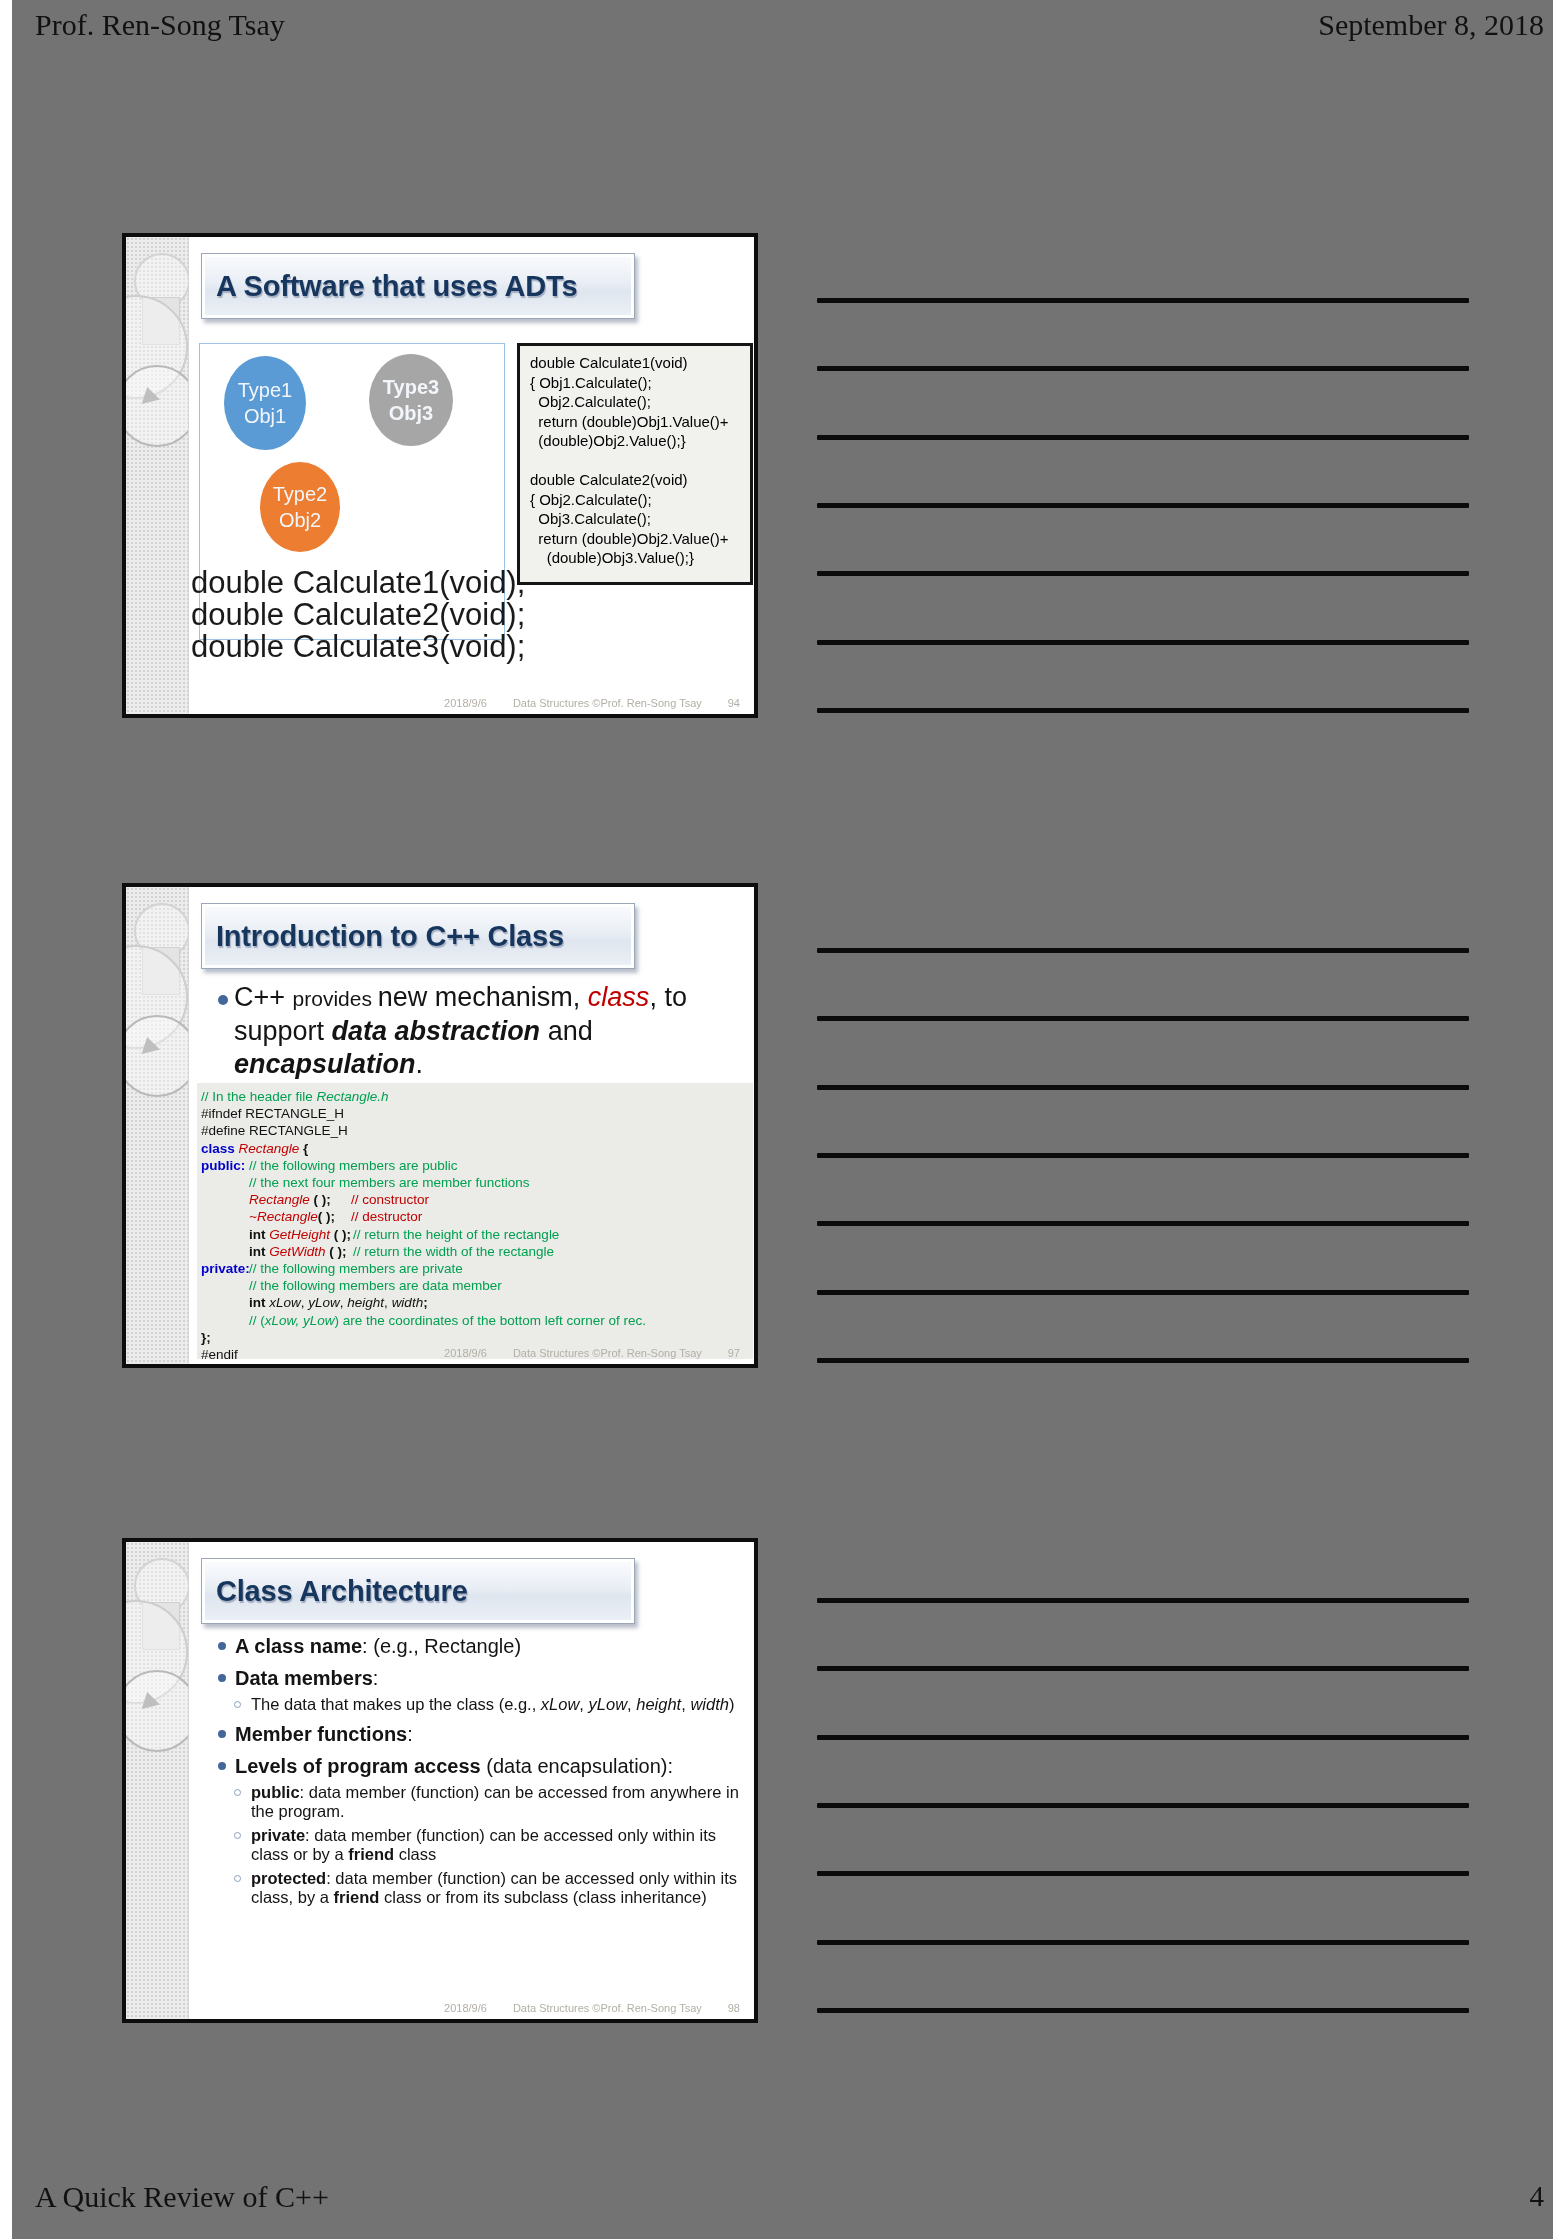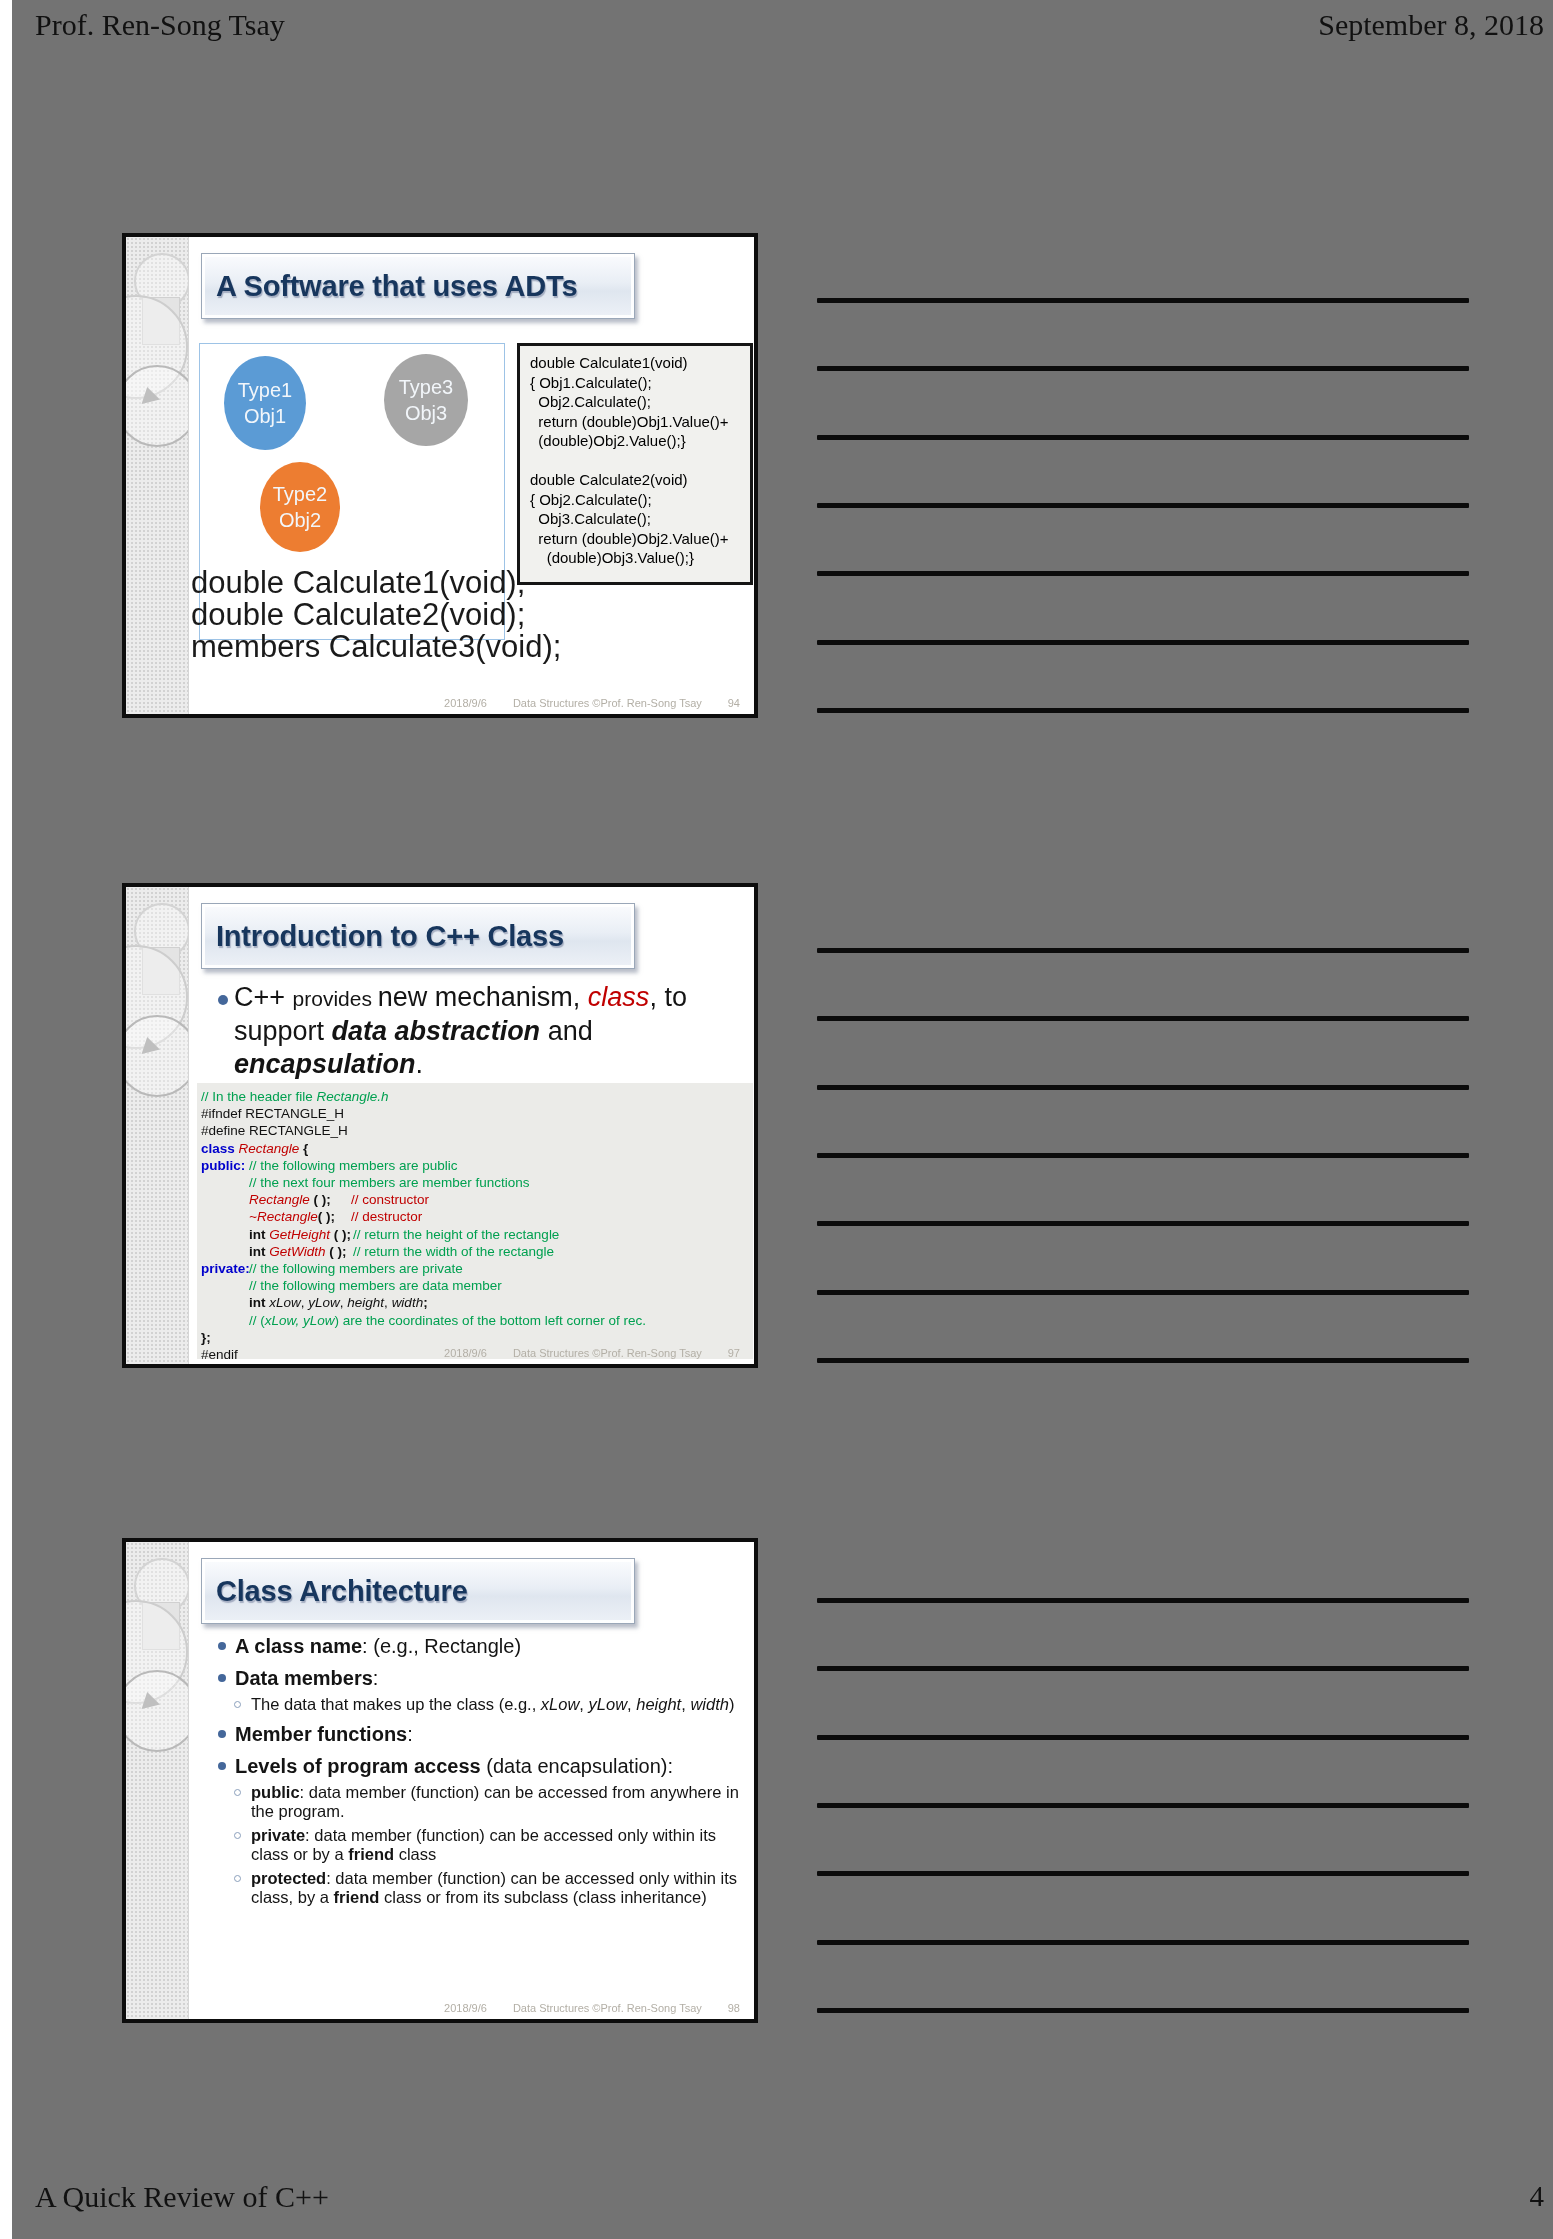--- a/index.html
+++ b/index.html
@@ -91,33 +91,33 @@
     </div>
     <div class="content">
       <div class="titlebar">
         <span class="t">A Software that uses ADTs</span>
       </div>
       <div class="diagram">
           <div class="circle" style="left: 24px; top: 12px; width: 82px; height: 94px; background: rgb(91, 155, 213);">
             <div>Type1</div>
             <div>Obj1</div>
           </div>
-          <div class="circle" style="left: 184px; top: 10px; width: 84px; height: 92px; background: rgb(166, 166, 166);">
+          <div class="circle" style="left: 169px; top: 10px; width: 84px; height: 92px; background: rgb(166, 166, 166); font-weight: bold;">
             <div>Type3</div>
             <div>Obj3</div>
           </div>
           <div class="circle" style="left: 60px; top: 118px; width: 80px; height: 90px; background: rgb(237, 125, 49);">
             <div>Type2</div>
             <div>Obj2</div>
           </div>
         </div>
       <div class="decls">
           <div>double Calculate1(void);</div>
           <div>double Calculate2(void);</div>
-          <div>members Calculate3(void);</div>
+          <div>double Calculate3(void);</div>
         </div>
       <div class="codebox">
           <div class="cb-line">double Calculate1(void)</div>
           <div class="cb-line">{ Obj1.Calculate();</div>
           <div class="cb-line">  Obj2.Calculate();</div>
           <div class="cb-line">  return (double)Obj1.Value()+</div>
           <div class="cb-line">  (double)Obj2.Value();}</div>
           <div class="cb-line">&nbsp;</div>
           <div class="cb-line">double Calculate2(void)</div>
           <div class="cb-line">{ Obj2.Calculate();</div>

